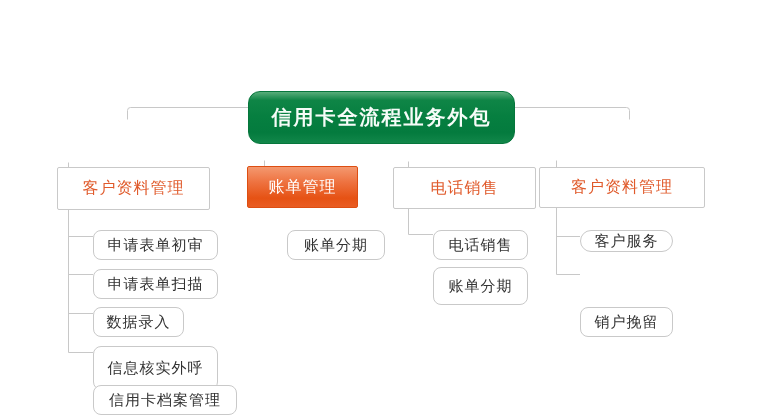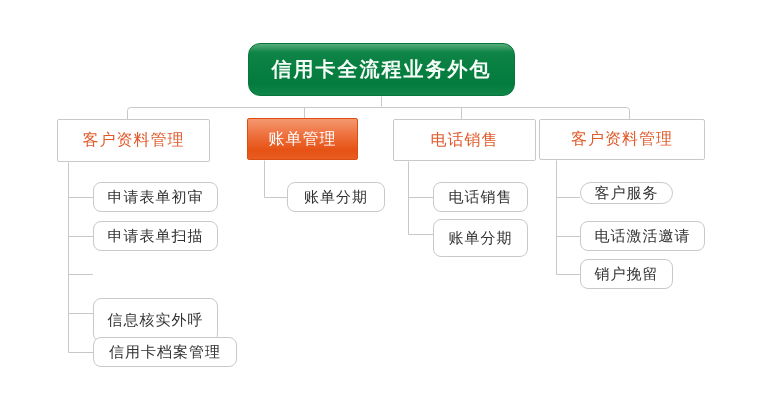--- a/index.html
+++ b/index.html
@@ -4,21 +4,21 @@
 <style>
   html,body{margin:0;padding:0;background:#fff;}
   #canvas{
     position:relative;width:760px;height:416px;background:#ffffff;overflow:hidden;
     font-family:"Liberation Sans",sans-serif;
   }
   #wires{position:absolute;left:0;top:0;width:760px;height:416px;}
   .node{
     position:absolute;display:flex;align-items:center;justify-content:center;
     box-sizing:border-box;background:#ffffff;border:1px solid var(--box-border,#c9c9c9);
-    white-space:nowrap;cursor:default;
+    white-space:nowrap;cursor:default;margin-top:48px;
   }
   .root{
     border-radius:12px;
     background:linear-gradient(180deg,
       var(--root-top,#58ad7a) 0%, #0f8546 16%, var(--root-mid,#067f40) 48%,
       #047b3e 80%, #12874a 100%);
     border:1px solid #06763c;
     color:#f6fcf8;font-size:20px;font-weight:bold;letter-spacing:2px;
   }
   .lvl1{
@@ -91,25 +91,25 @@
 
   <div class="node root n-root">信用卡全流程业务外包</div>
 
   <div class="node lvl1 n-b1">客户资料管理</div>
   <div class="node lvl1 hl n-b2">账单管理</div>
   <div class="node lvl1 n-b3">电话销售</div>
   <div class="node lvl1 n-b4">客户资料管理</div>
 
   <div class="node lvl2 n-c11">申请表单初审</div>
   <div class="node lvl2 n-c12">申请表单扫描</div>
+  <div class="node lvl2 n-c13">数据录入</div>
   <div class="node lvl2 n-c14">信息核实外呼</div>
   <div class="node lvl2 n-c15">信用卡档案管理</div>
 
   <div class="node lvl2 n-c21">账单分期</div>
 
   <div class="node lvl2 n-c31">电话销售</div>
   <div class="node lvl2 n-c32">账单分期</div>
 
   <div class="node lvl2 n-c41">客户服务</div>
-  <div class="node lvl2 n-c42">电话激活邀请</div>
   <div class="node lvl2 n-c43">销户挽留</div>
 
 </div>
 
 </body></html>

